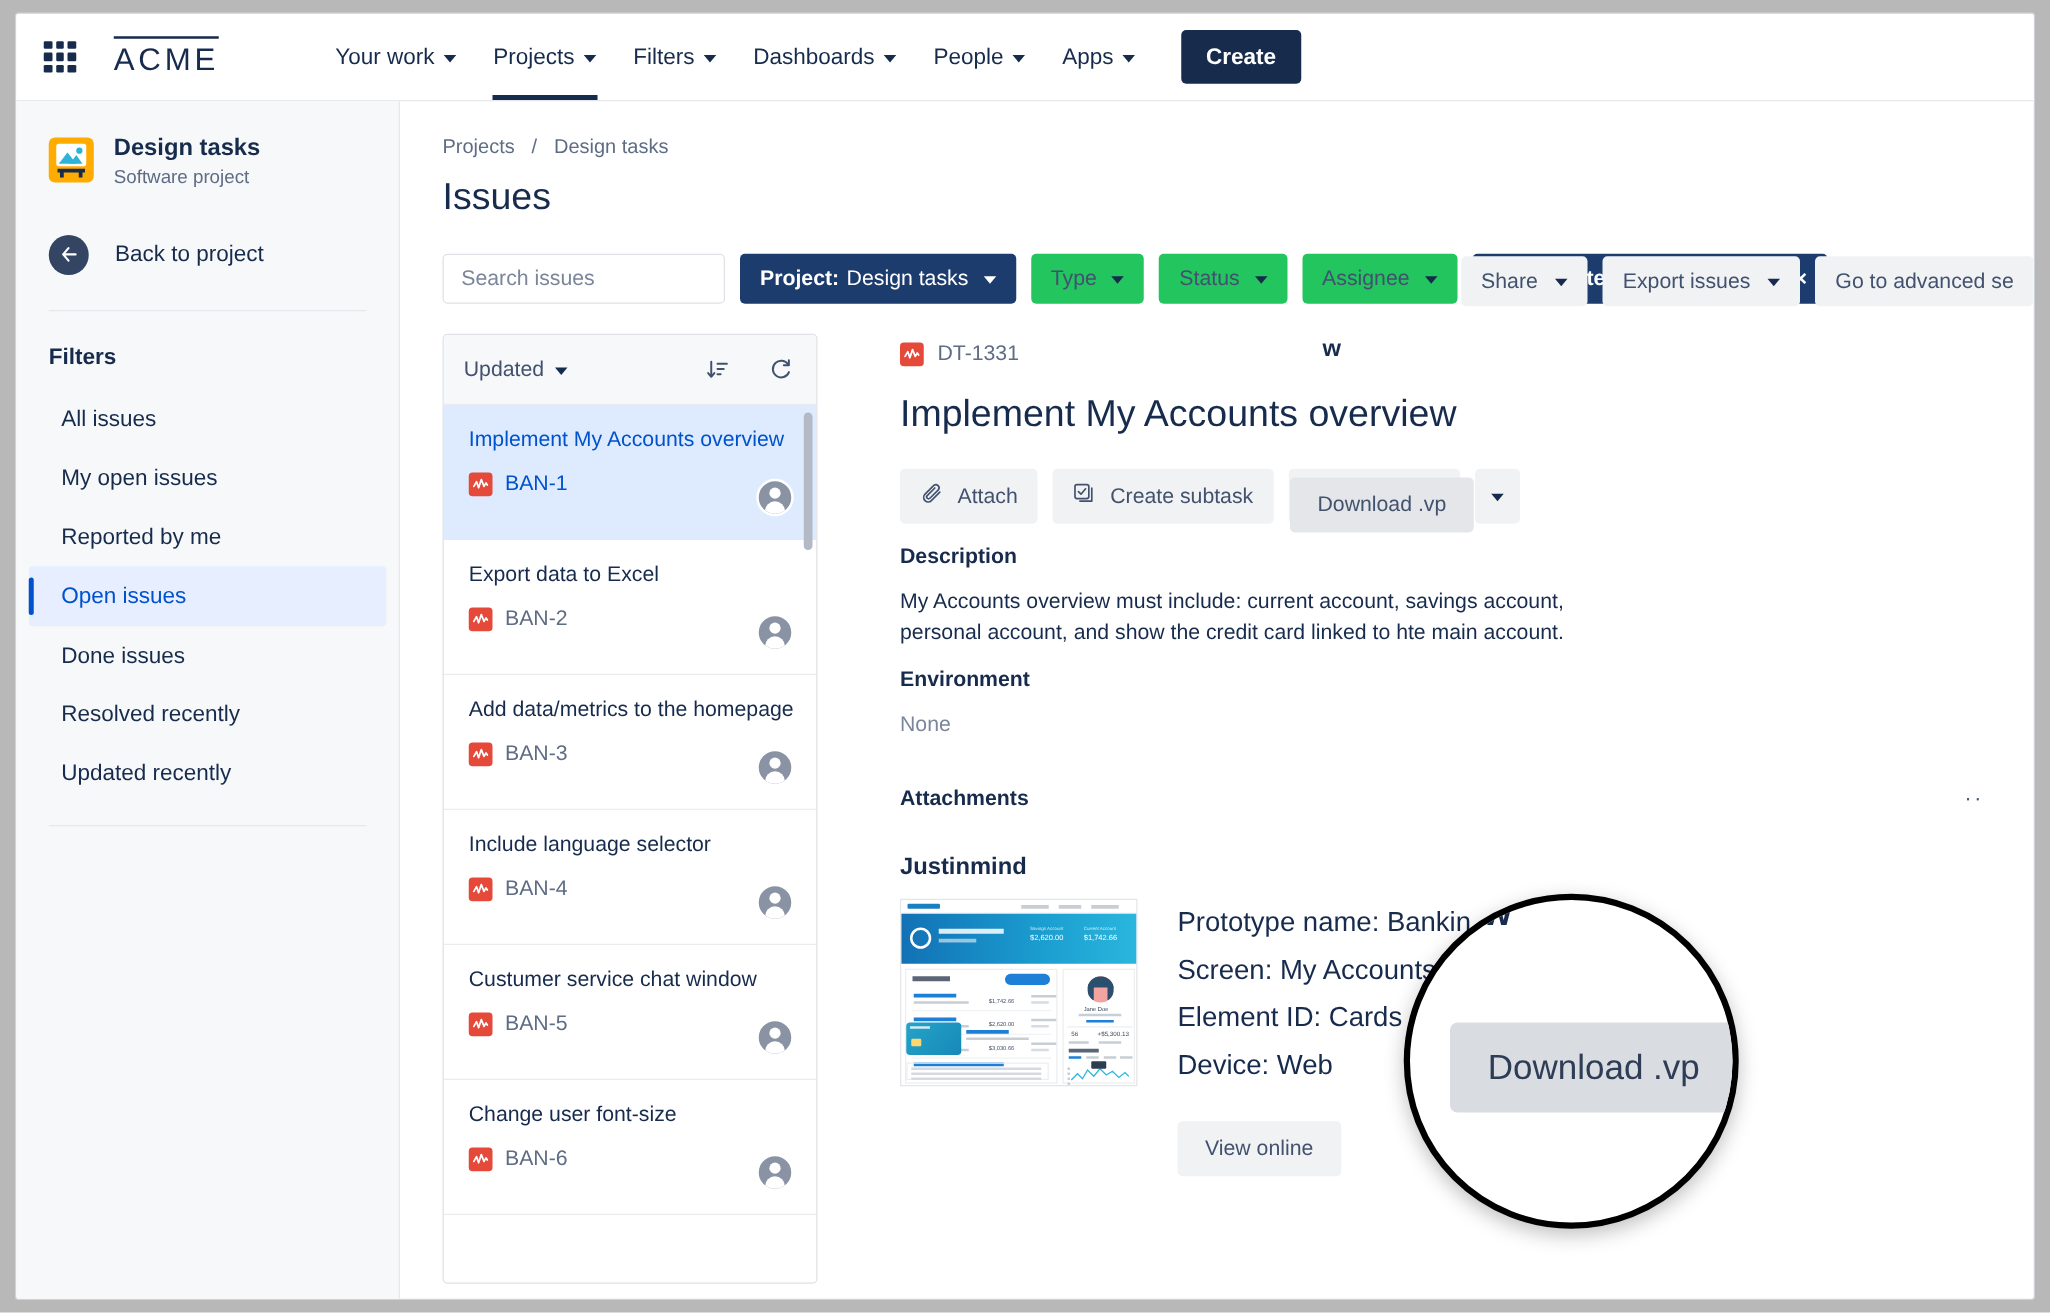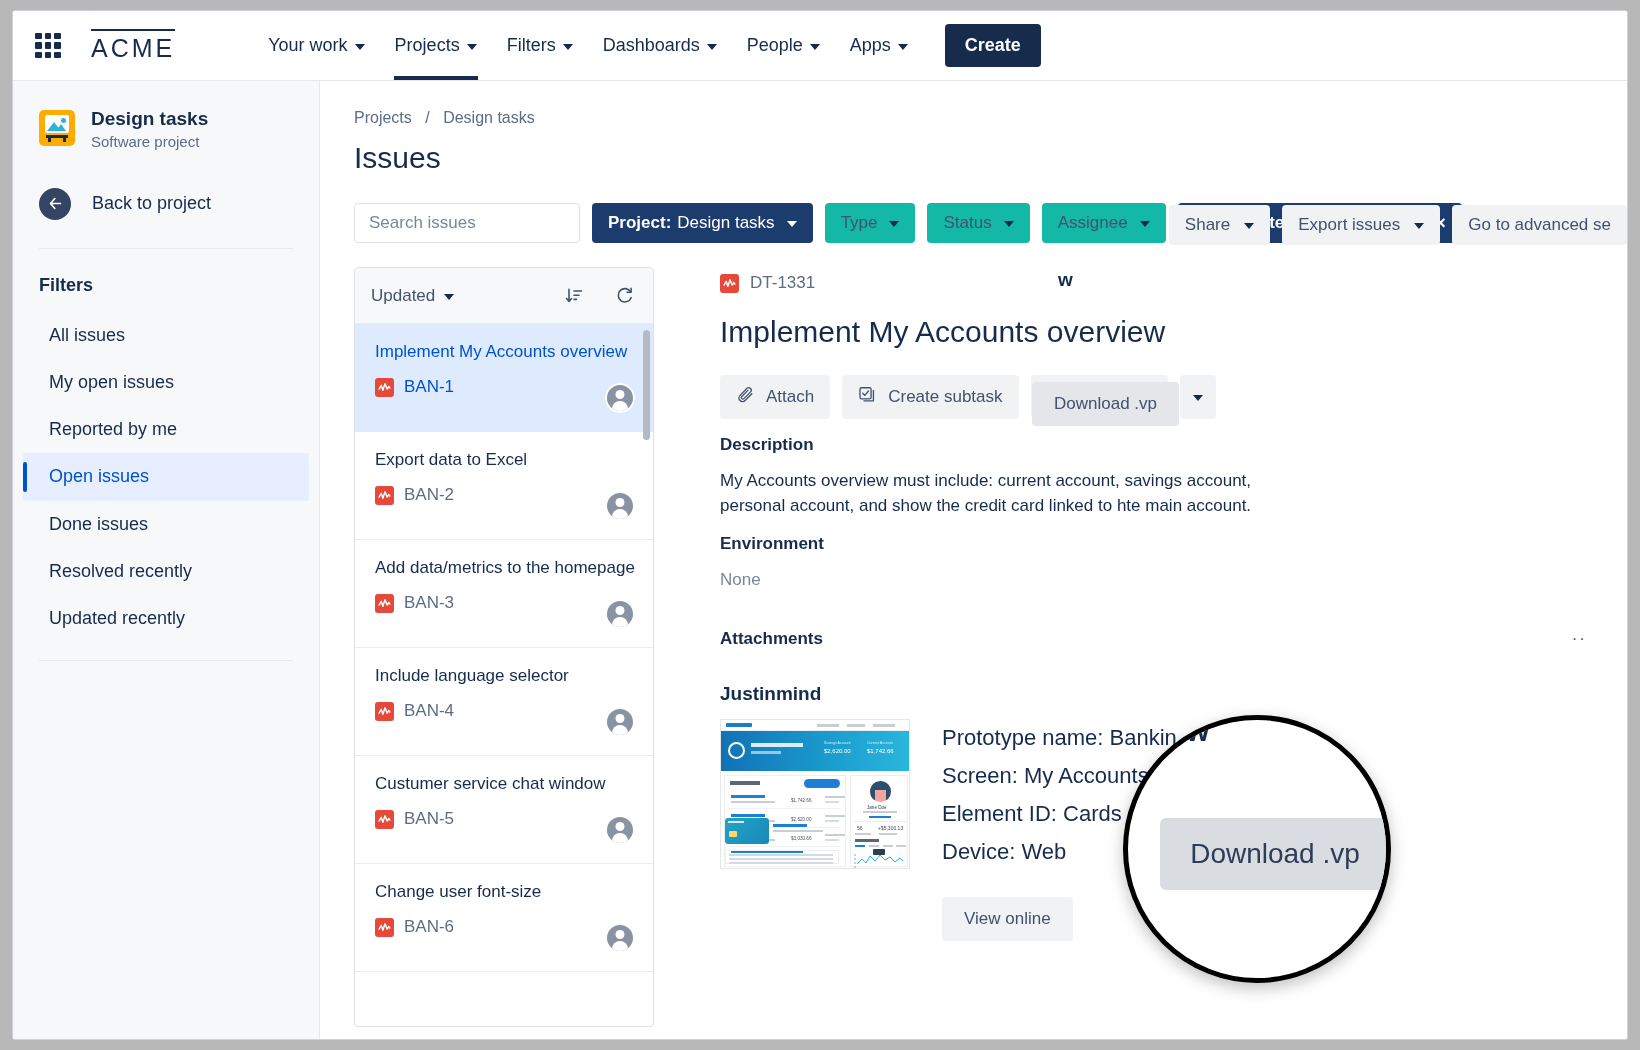--- a/index.html
+++ b/index.html
@@ -144,21 +144,21 @@
   .searchbox {
     width:226px; height:40px; border:1px solid #dfe1e6; border-radius:4px;
     background:#fff; display:flex; align-items:center; padding:0 12px;
   }
   .searchbox input {
     flex:1; border:none; outline:none; font-size:17px; color:#172b4d;
     font-family:"Liberation Sans", sans-serif; background:transparent;
   }
   .searchbox input::placeholder { color:#7a869a; }
   .chip {
-    height:40px; border-radius:4px; background:#14b8a6; color:#42526e;
+    height:40px; border-radius:4px; background:#22c55e; color:#42526e;
     font-size:17px; display:flex; align-items:center; gap:12px;
     padding:0 16px; cursor:pointer; white-space:nowrap;
   }
   .chip.dark { background:#1d3c6e; color:#fff; font-weight:bold; }
   .chip.dark .val { font-weight:normal; }
   .chip .badge {
     background:#647693; color:#fff; border-radius:10px; font-size:14px;
     padding:2px 8px; font-weight:normal;
   }
   .chip .xmark { font-size:18px; margin-left:2px; }

